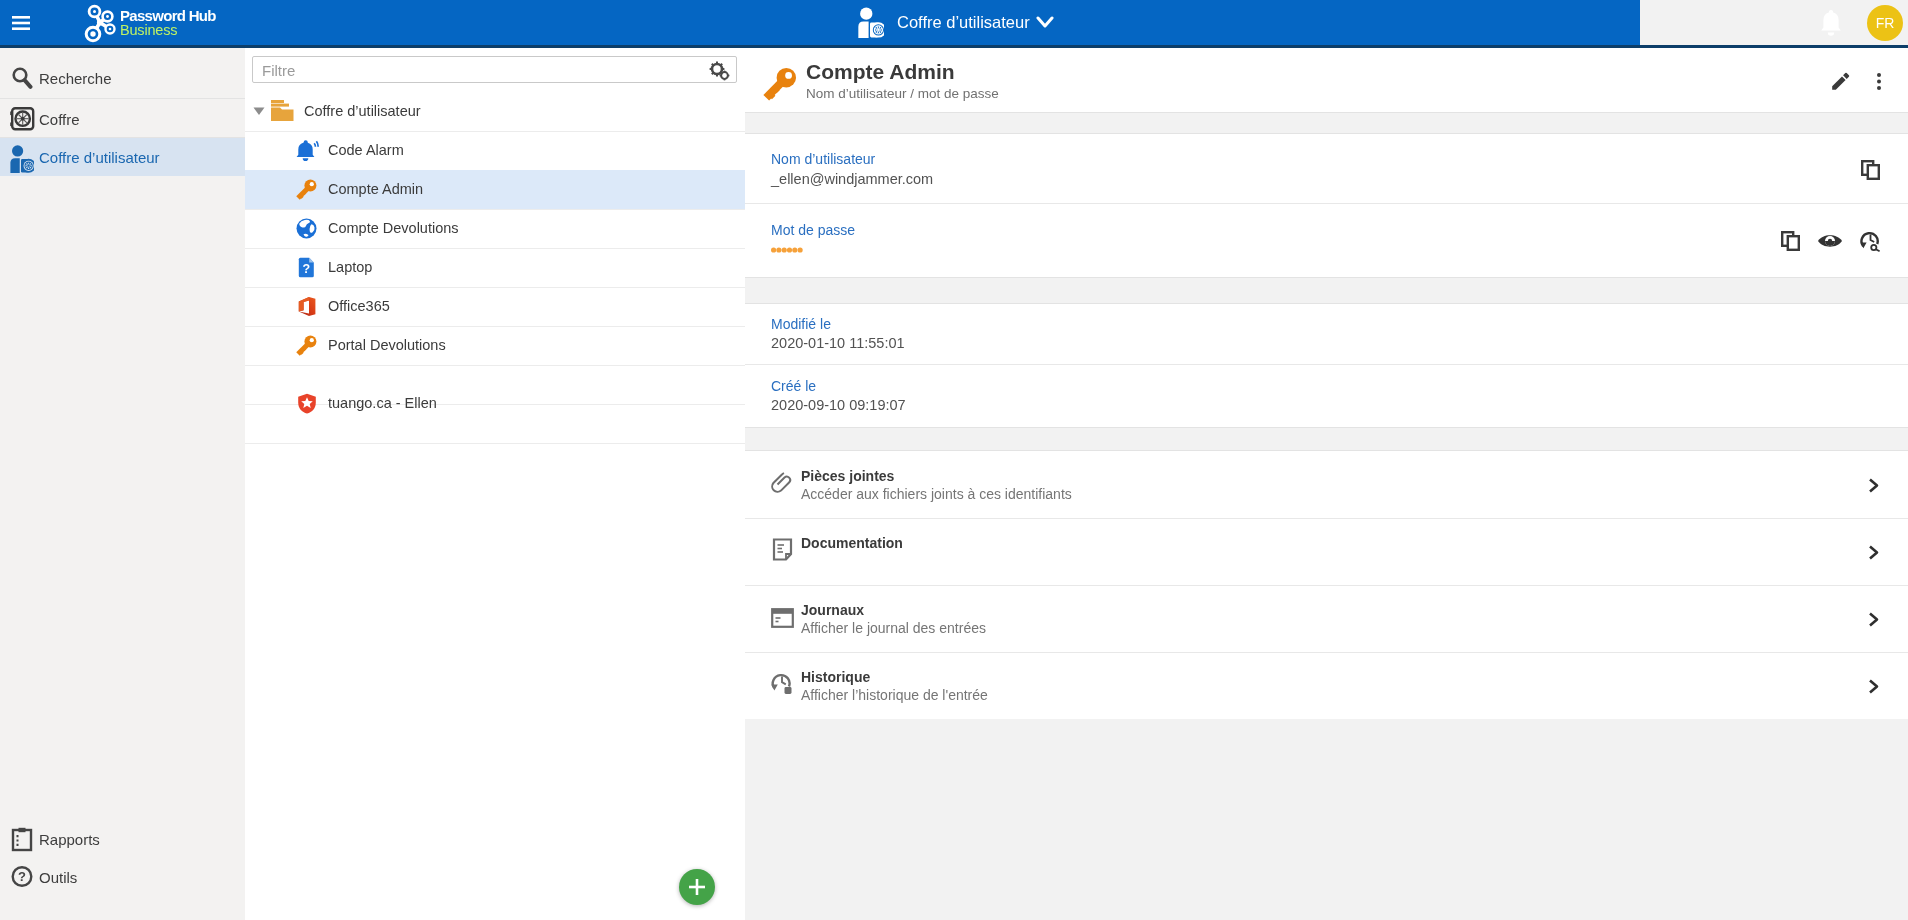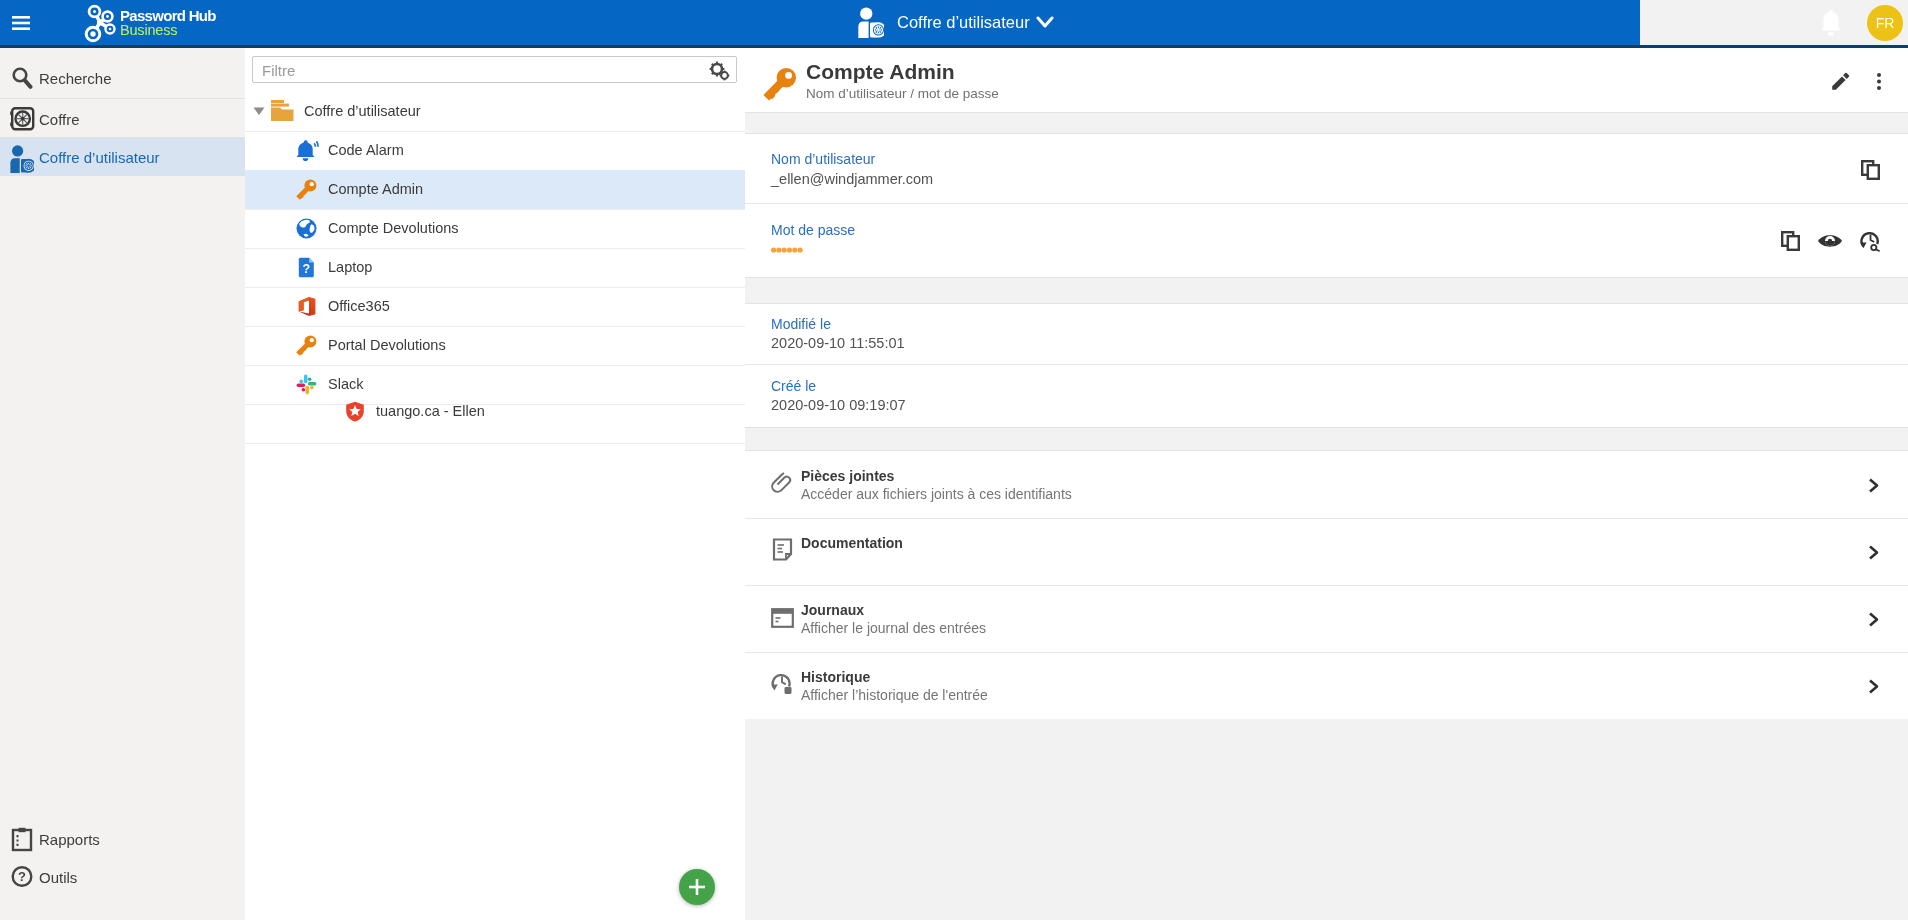--- a/index.html
+++ b/index.html
@@ -270,44 +270,23 @@
       <circle cx="14.4" cy="6.6" r="6" fill="#e8820e"></circle>
       <circle cx="15.8" cy="5.2" r="2.1" fill="#fff"></circle>
       <line x1="11.6" y1="9.4" x2="2" y2="19" stroke="#e8820e" stroke-width="5"></line>
       <line x1="3.9" y1="16.1" x2="6.6" y2="18.8" stroke="#e8820e" stroke-width="3"></line>
       <line x1="7.3" y1="13.3" x2="9.3" y2="15.3" stroke="#e8820e" stroke-width="2.8"></line>
     </svg>
     <div class="tree-label" style="left:83px; top:11px;">Portal Devolutions</div>
   </div>
   <div class="tree-sep" style="top:317px;"></div>
 
-  <div class="abs" style="left:0; top:317px; width:500px; height:39px;">
-    <svg class="abs" style="left:51px; top:9px;" width="21" height="21" viewBox="0 0 21 21">
-      <g fill="#36c5f0">
-        <rect x="7.9" y="0.6" width="3.6" height="8.6" rx="1.8"></rect>
-        <circle cx="5.2" cy="7.4" r="1.8"></circle>
-      </g>
-      <g fill="#2eb67d">
-        <rect x="11.8" y="7.9" width="8.6" height="3.6" rx="1.8"></rect>
-        <circle cx="13.6" cy="5.2" r="1.8"></circle>
-      </g>
-      <g fill="#ecb22e">
-        <rect x="9.5" y="11.8" width="3.6" height="8.6" rx="1.8"></rect>
-        <circle cx="15.8" cy="13.6" r="1.8"></circle>
-      </g>
-      <g fill="#e01e5a">
-        <rect x="0.6" y="9.5" width="8.6" height="3.6" rx="1.8"></rect>
-        <circle cx="7.4" cy="15.8" r="1.8"></circle>
-      </g>
-    </svg>
-    <div class="tree-label" style="left:83px; top:11px;">Slack</div>
-  </div>
   <div class="tree-sep" style="top:356px;"></div>
 
-  <div class="abs" style="left:0; top:344px; width:500px; height:39px;margin-left:48px;">
+  <div class="abs" style="left:0; top:336px; width:500px; height:39px;">
     <svg class="abs" style="left:52px; top:9px;" width="20" height="21" viewBox="0 0 20 21">
       <path d="M10 0.8 L18.8 3.8 L18.8 9.5 C18.8 15.5 15.2 19 10 20.6 C4.8 19 1.2 15.5 1.2 9.5 L1.2 3.8 Z" fill="#e8432a"></path>
       <path d="M10 4.2 L11.7 8 L15.8 8.3 L12.7 11 L13.7 15 L10 12.8 L6.3 15 L7.3 11 L4.2 8.3 L8.3 8 Z" fill="#fff"></path>
     </svg>
     <div class="tree-label" style="left:83px; top:11px;">tuango.ca - Ellen</div>
   </div>
   <div class="tree-sep" style="top:395px;"></div>
 </div>
 
 <div id="main">
@@ -376,21 +355,21 @@
         <circle cx="13.8" cy="17.5" r="2.6" fill="none" stroke="#333" stroke-width="1.8"></circle>
         <line x1="15.8" y1="19.2" x2="19.6" y2="21.2" stroke="#333" stroke-width="1.8"></line>
       </g>
     </svg>
   </div>
   <div class="gapline" style="top:229px;"></div>
   <div class="gapline" style="top:255px;"></div>
 
   <div class="card" style="top:256px; height:123px;">
     <div class="lbl" style="top:12px;">Modifié le</div>
-    <div class="val" style="top:31px;">2020-09-10 11:55:01</div>
+    <div class="val" style="top:31px;">2020-01-10 11:55:01</div>
     <div class="abs" style="left:0; top:60px; width:1163px; height:1px; background:#e8e8e8;"></div>
     <div class="lbl" style="top:74px;">Créé le</div>
     <div class="val" style="top:93px;">2020-09-10 09:19:07</div>
   </div>
   <div class="gapline" style="top:379px;"></div>
   <div class="gapline" style="top:402px;"></div>
 
   <div class="card" style="top:403px; height:268px;">
 
     <div class="rowtitle" style="top:17px;">Pièces jointes</div>

